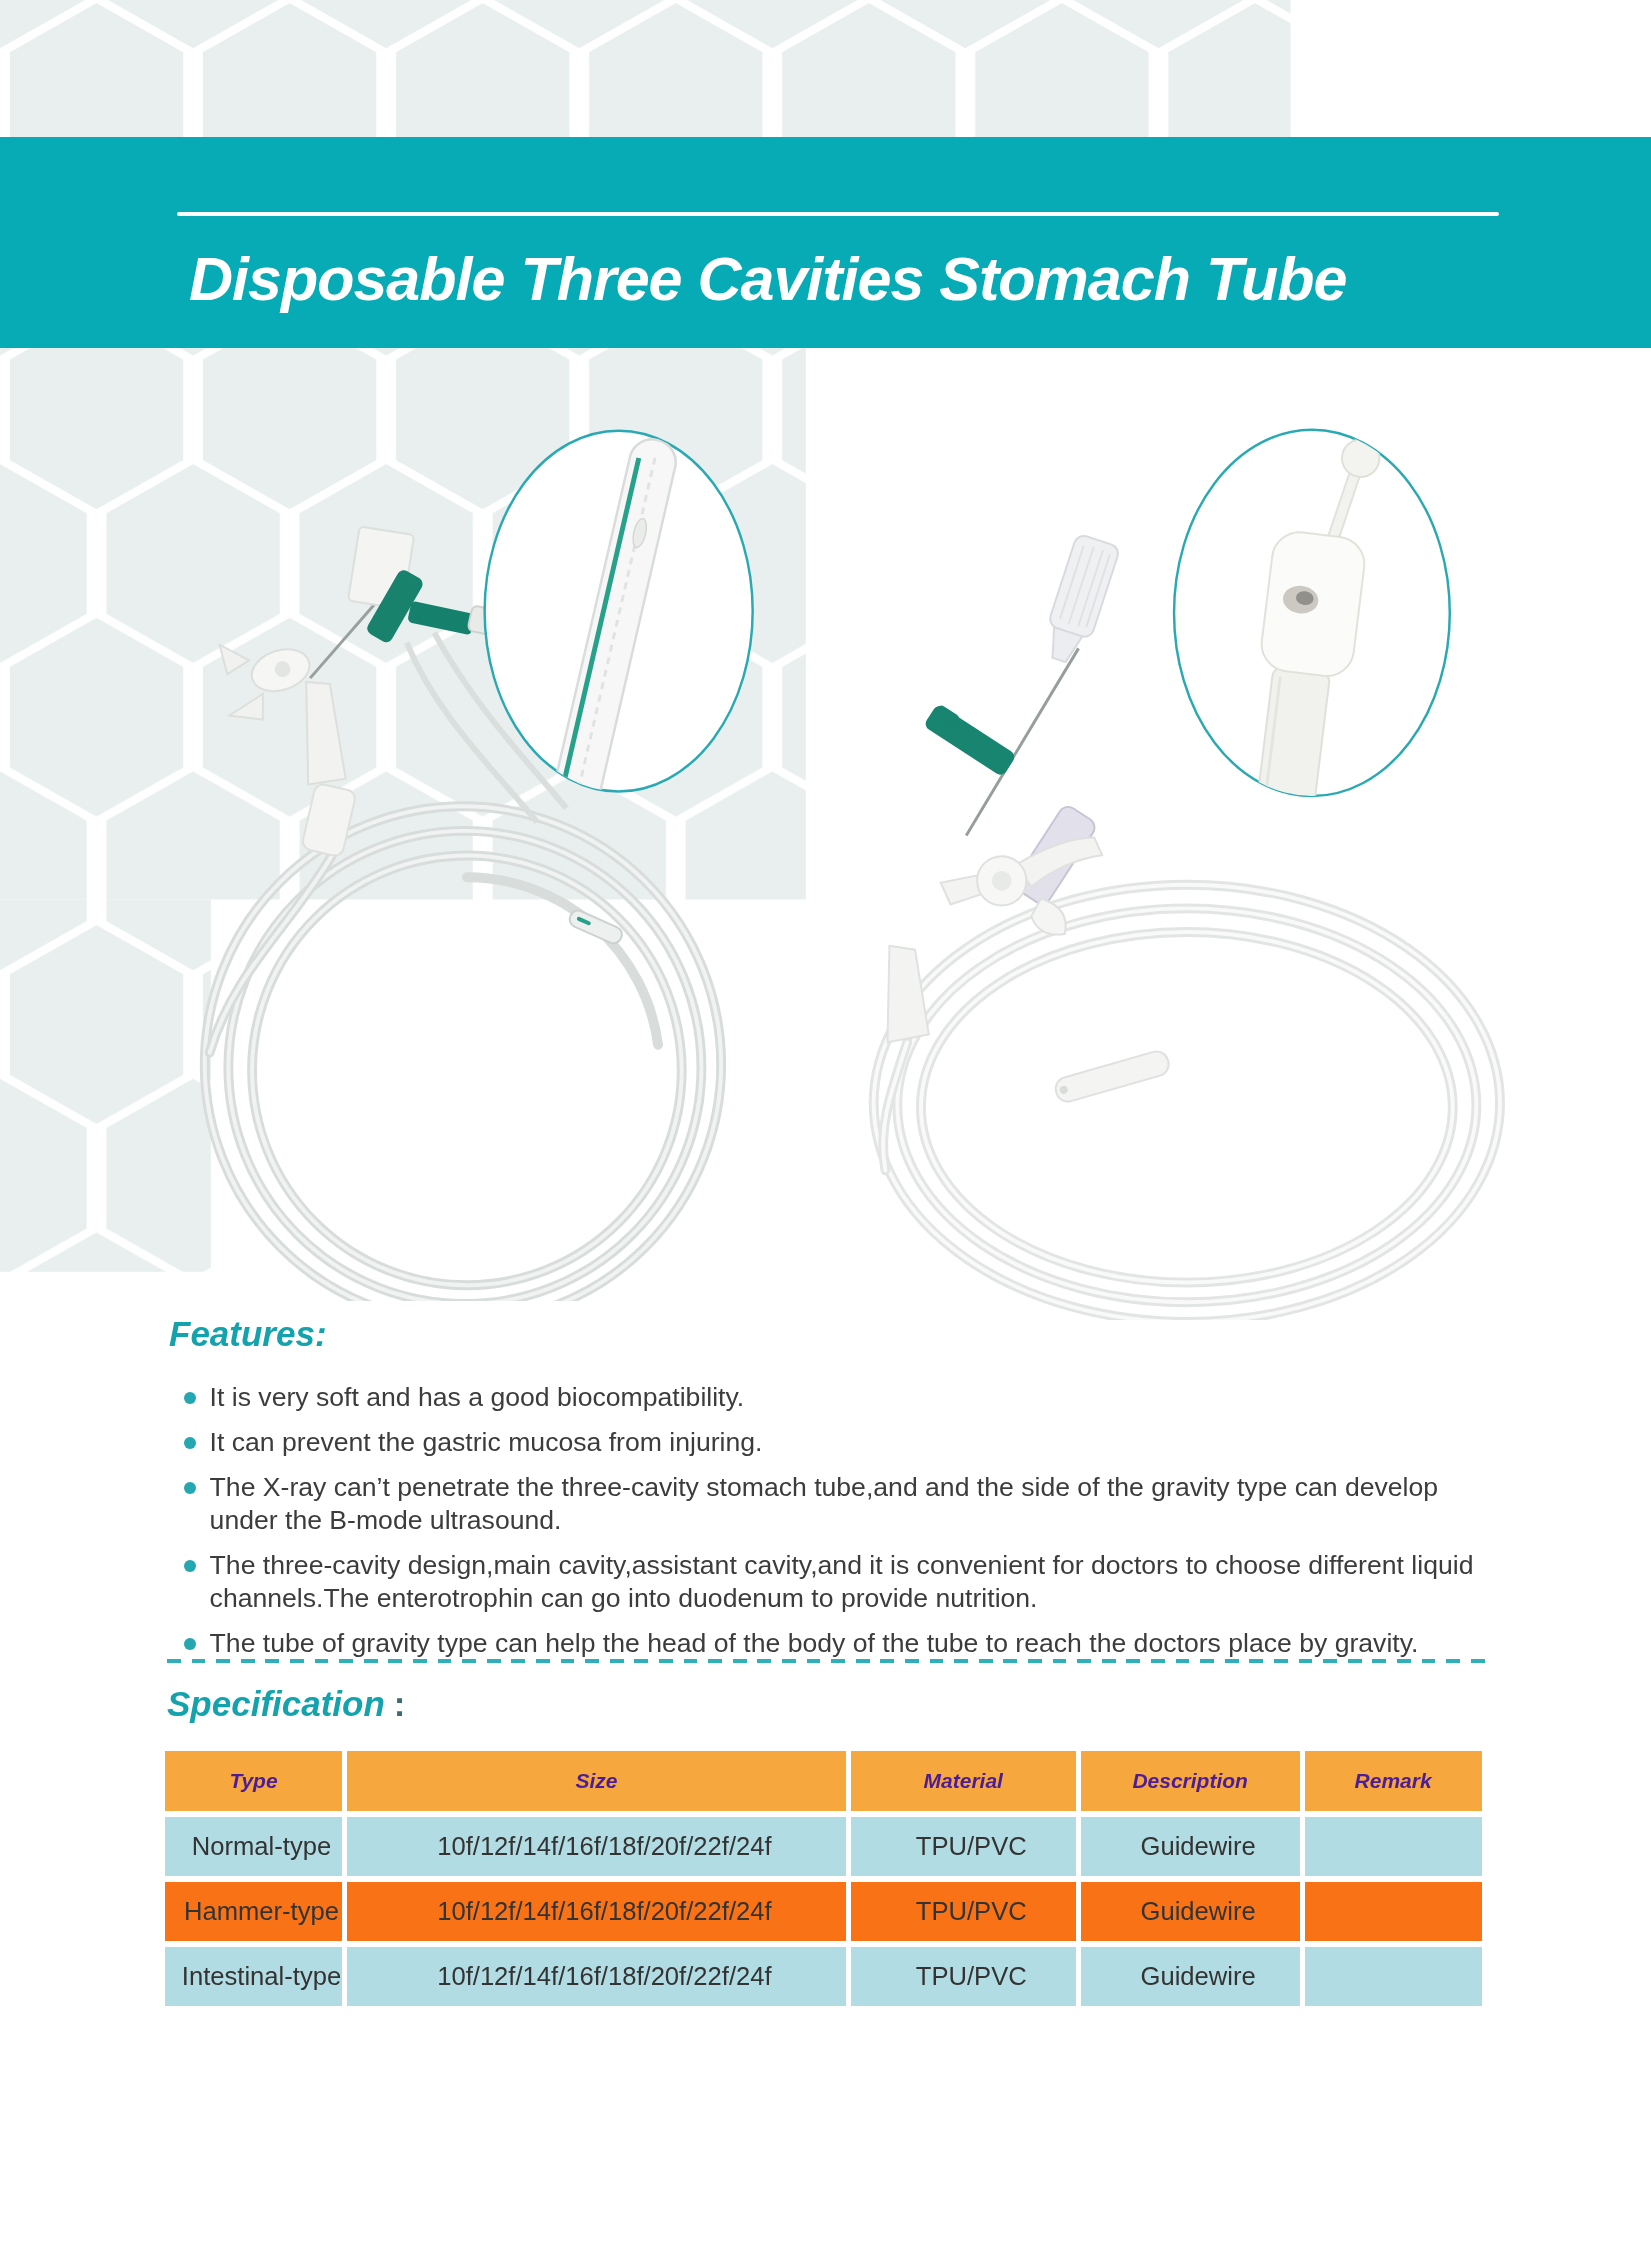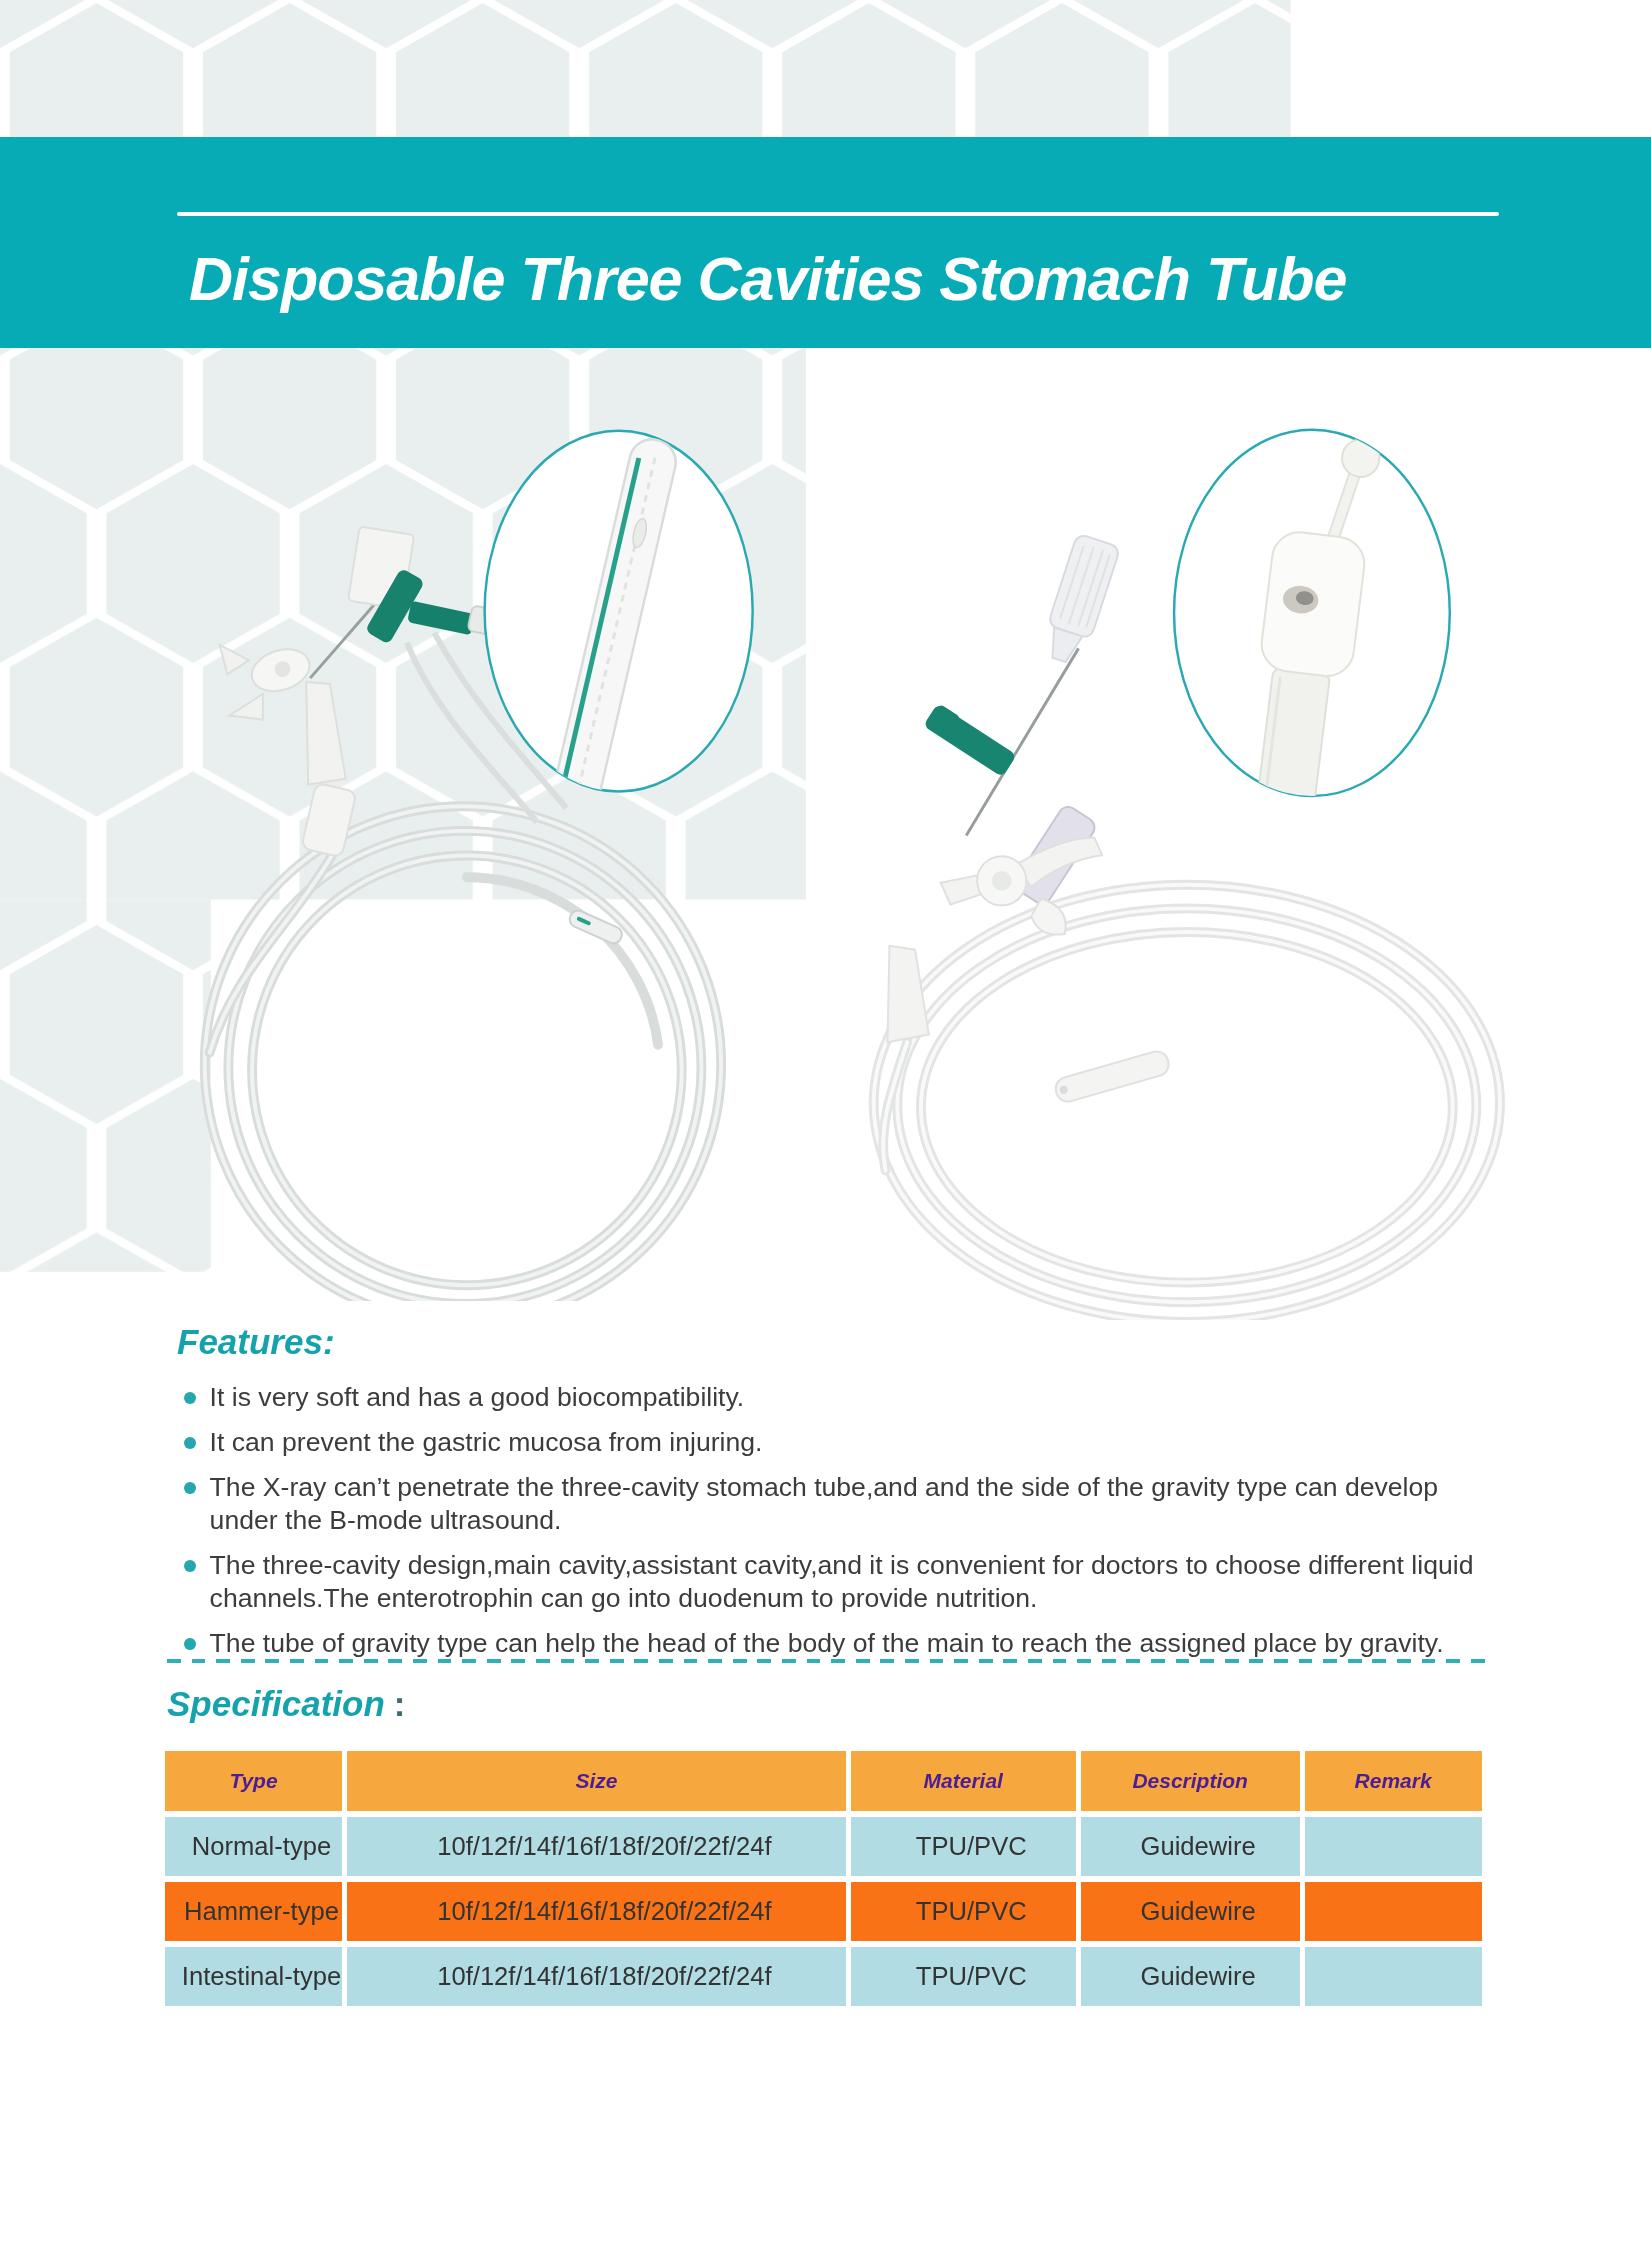--- a/index.html
+++ b/index.html
@@ -14,21 +14,21 @@
   .title{
     position:absolute;left:177px;top:95px;margin:12px;white-space:nowrap;
     font-size:61px;font-weight:bold;font-style:italic;letter-spacing:-1px;color:#ffffff;
   }
   
   .photo{position:absolute;}
   .photo-left{left:113px;top:414px;}
   .photo-right{left:832px;top:414px;}
   
   .features-heading{
-    position:absolute;left:169px;top:1314px;margin:8px;
+    position:absolute;left:169px;top:1314px;margin:0;
     font-size:35px;font-weight:bold;font-style:italic;color:#14a3ad;
   }
   .features-list{
     position:absolute;left:171px;top:1369px;width:1352px;margin:0;padding:0;list-style:none;
     font-size:26.6px;line-height:33px;color:#3c3c3c;
   }
   .features-list li{position:relative;padding-left:26.6px;margin:12px;}
   .dot{position:absolute;left:1px;top:10.8px;width:11.8px;height:11.8px;border-radius:50%;background:#25a7b1;}
   
   .divider{
@@ -206,21 +206,21 @@
       <li>
         <span class="dot"></span>
         <span>The X-ray can’t penetrate the three-cavity stomach tube,and and the side of the gravity type can develop under the B-mode ultrasound.</span>
       </li>
       <li>
         <span class="dot"></span>
         <span>The three-cavity design,main cavity,assistant cavity,and it is convenient for doctors to choose different liquid channels.The enterotrophin can go into duodenum to provide nutrition.</span>
       </li>
       <li>
         <span class="dot"></span>
-        <span>The tube of gravity type can help the head of the body of the main to reach the assigned place by gravity.</span>
+        <span>The tube of gravity type can help the head of the body of the tube to reach the doctors place by gravity.</span>
       </li>
     </ul>
   </section>
 
   <div class="divider"></div>
 
   <h2 class="spec-heading">
     <span class="spec-main">Specification</span><span class="spec-colon">:</span>
   </h2>
 

